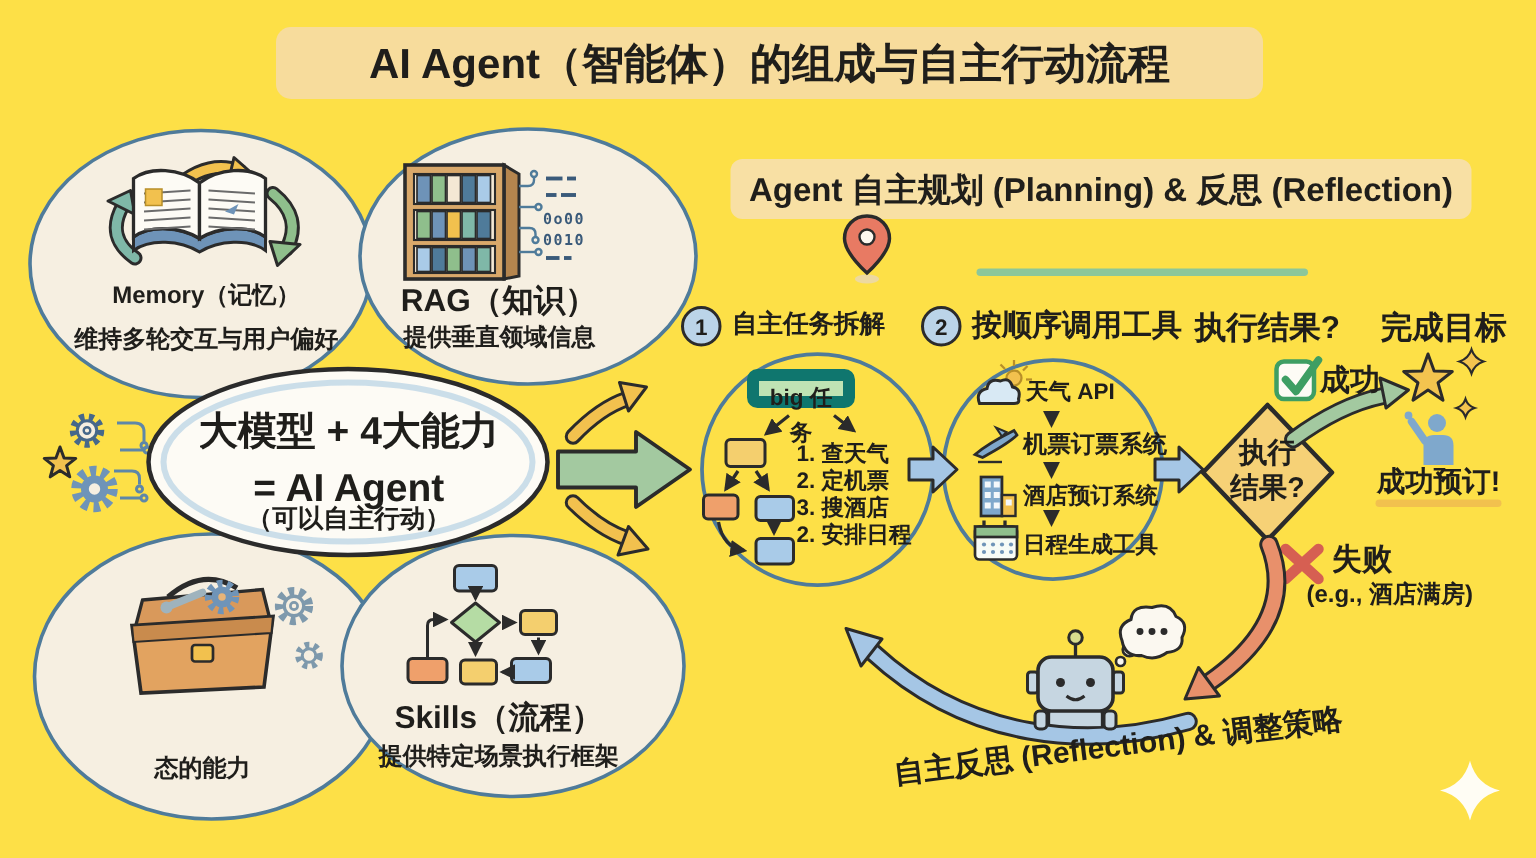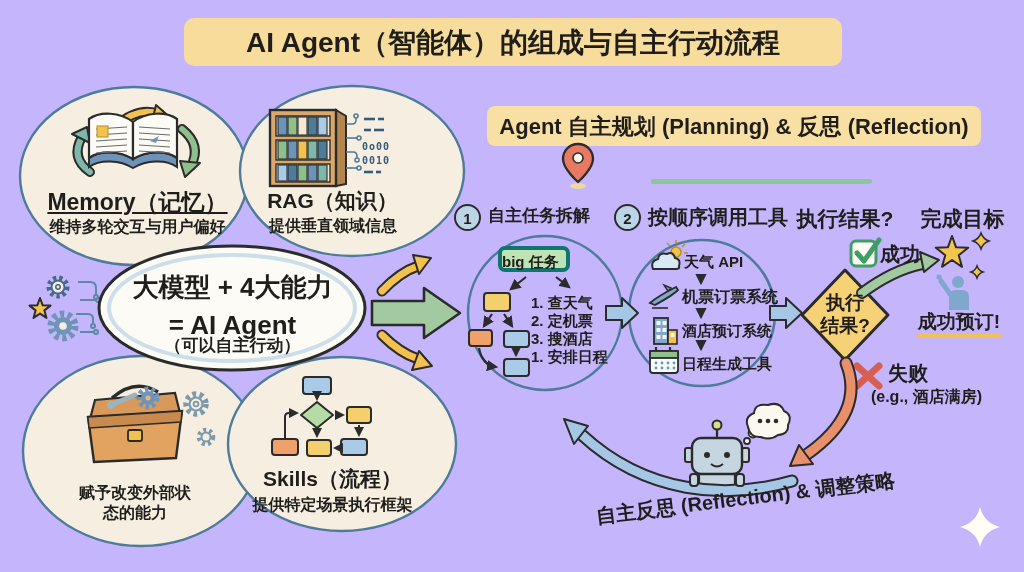--- a/index.html
+++ b/index.html
@@ -1,25 +1,25 @@
 <!DOCTYPE html>
 <html><head>
 <meta charset="utf-8">
 <style>
   html,body{margin:0;padding:0;background:#e8e2d4;}
-  .canvas{position:relative;width:1024px;height:572px;background:#c4b5fd;overflow:hidden;
+  .canvas{position:relative;width:1024px;height:572px;background:#fde047;overflow:hidden;
           font-family:"Liberation Sans","DejaVu Sans",sans-serif;color:#1F1E1B;}
   .abs{position:absolute;}
   .txt{position:absolute;font-weight:700;color:#1F1E1B;white-space:nowrap;line-height:1.15;}
   .c{text-align:center;}
   .band{position:absolute;border-radius:10px;}
   .numcircle{position:absolute;width:27px;height:27px;border-radius:50%;background:#BBD4E8;
              border:2px solid #2b2b2b;font-weight:700;font-size:15px;line-height:25px;text-align:center;box-sizing:border-box;}
   .taskbox{position:absolute;left:498px;top:246px;width:72px;height:26px;background:#BFE3B4;
-           border:4px solid #0f766e;border-radius:7px;font-weight:700;font-size:15px;line-height:23px;text-align:left;box-sizing:border-box;}
+           border:8px solid #0f766e;border-radius:7px;font-weight:700;font-size:15px;line-height:23px;text-align:center;box-sizing:border-box;}
   .mono{font-family:"DejaVu Sans Mono","Liberation Mono",monospace;}
   svg{position:absolute;left:0;top:0;}
 </style>
 </head>
 <body>
 
 <div class="canvas">
 
   <div class="band" style="left:184px;top:18px;width:658px;height:48px;background:#F7DC9C;"></div>
   <div class="band" style="left:487px;top:106px;width:494px;height:40px;background:#F8E0A4;border-radius:8px;"></div>
@@ -311,48 +311,47 @@
       <ellipse cx="578" cy="186" rx="8" ry="3" fill="#EDD9A0"></ellipse>
       <path d="M578,144 C569,144 563,151 563,159 C563,169 578,182 578,182 C578,182 593,169 593,159 C593,151 587,144 578,144 Z" fill="#E87A63" stroke="#2b2b2b" stroke-width="2.3"></path>
       <circle cx="578" cy="158" r="5" fill="#FDF8EE" stroke="#2b2b2b" stroke-width="1.6"></circle>
     </g>
 
     <path d="M980,507 Q984,523 1000,527 Q984,531 980,547 Q976,531 960,527 Q976,523 980,507 Z" fill="#FFFDF4"></path>
   </svg>
 
   <div class="txt c" style="left:184px;top:27px;width:658px;font-size:28px;">AI Agent（智能体）的组成与自主行动流程</div>
 
-  <div class="txt c" style="left:40px;top:189px;width:195px;font-size:23px;text-decoration:underline;">Memory（记忆）</div>
+  <div class="txt c" style="left:40px;top:189px;width:195px;font-size:16px;">Memory（记忆）</div>
   <div class="txt c" style="left:30px;top:218px;width:215px;font-size:16px;">维持多轮交互与用户偏好</div>
   <div class="txt c" style="left:255px;top:189px;width:155px;font-size:21px;">RAG（知识）</div>
   <div class="txt c" style="left:248px;top:217px;width:170px;font-size:16px;">提供垂直领域信息</div>
   <div class="txt mono" style="left:362px;top:141px;font-size:10px;color:#3A5A7A;letter-spacing:1px;">0o00</div>
   <div class="txt mono" style="left:362px;top:155px;font-size:10px;color:#3A5A7A;letter-spacing:1px;">0010</div>
-  <div class="txt c" style="left:55px;top:484px;width:160px;font-size:16px;">赋予改变外部状</div>
   <div class="txt c" style="left:55px;top:504px;width:160px;font-size:16px;">态的能力</div>
   <div class="txt c" style="left:250px;top:467px;width:165px;font-size:21px;">Skills（流程）</div>
   <div class="txt c" style="left:240px;top:496px;width:185px;font-size:16px;">提供特定场景执行框架</div>
 
   <div class="txt c" style="left:110px;top:273px;width:245px;font-size:26px;">大模型 + 4大能力</div>
   <div class="txt c" style="left:110px;top:311px;width:245px;font-size:26px;">= AI Agent</div>
   <div class="txt c" style="left:110px;top:336px;width:245px;font-size:17px;">（可以自主行动）</div>
 
   <div class="txt c" style="left:487px;top:114px;width:494px;font-size:22px;">Agent 自主规划 (Planning) &amp; 反思 (Reflection)</div>
   <div class="abs" style="left:651px;top:179px;width:221px;height:5px;background:#8CC79A;border-radius:3px;"></div>
 
   <div class="numcircle" style="left:454px;top:204px;">1</div>
   <div class="txt" style="left:488px;top:206px;font-size:17px;">自主任务拆解</div>
   <div class="numcircle" style="left:614px;top:204px;">2</div>
   <div class="txt" style="left:648px;top:206px;font-size:20px;">按顺序调用工具</div>
 
   <div class="taskbox">big 任务</div>
   <div class="txt" style="left:531px;top:294px;font-size:15px;">1. 查天气</div>
   <div class="txt" style="left:531px;top:312px;font-size:15px;">2. 定机票</div>
   <div class="txt" style="left:531px;top:330px;font-size:15px;">3. 搜酒店</div>
-  <div class="txt" style="left:531px;top:348px;font-size:15px;">1. 安排日程</div>
+  <div class="txt" style="left:531px;top:348px;font-size:15px;">2. 安排日程</div>
 
   <div class="txt" style="left:684px;top:253px;font-size:15px;">天气 API</div>
   <div class="txt" style="left:682px;top:288px;font-size:16px;">机票订票系统</div>
   <div class="txt" style="left:682px;top:322px;font-size:15px;">酒店预订系统</div>
   <div class="txt" style="left:682px;top:355px;font-size:15px;">日程生成工具</div>
 
   <div class="txt c" style="left:795px;top:207px;width:100px;font-size:21px;">执行结果?</div>
   <div class="txt c" style="left:915px;top:207px;width:95px;font-size:21px;">完成目标</div>
   <div class="txt c" style="left:810px;top:292px;width:70px;font-size:19px;">执行</div>
   <div class="txt c" style="left:810px;top:315px;width:70px;font-size:19px;">结果?</div>

